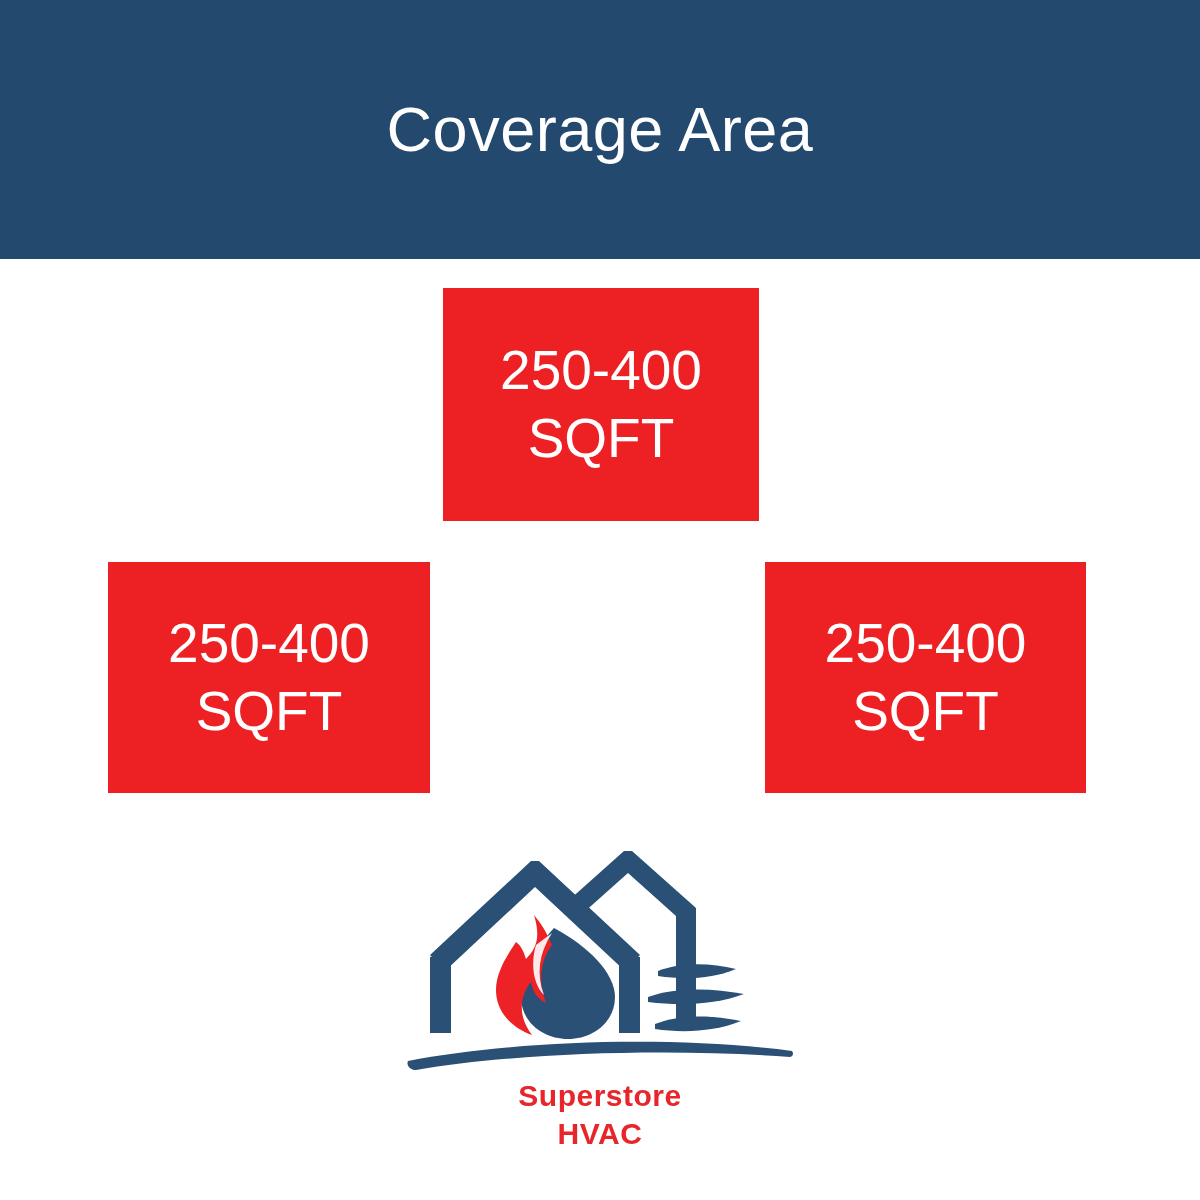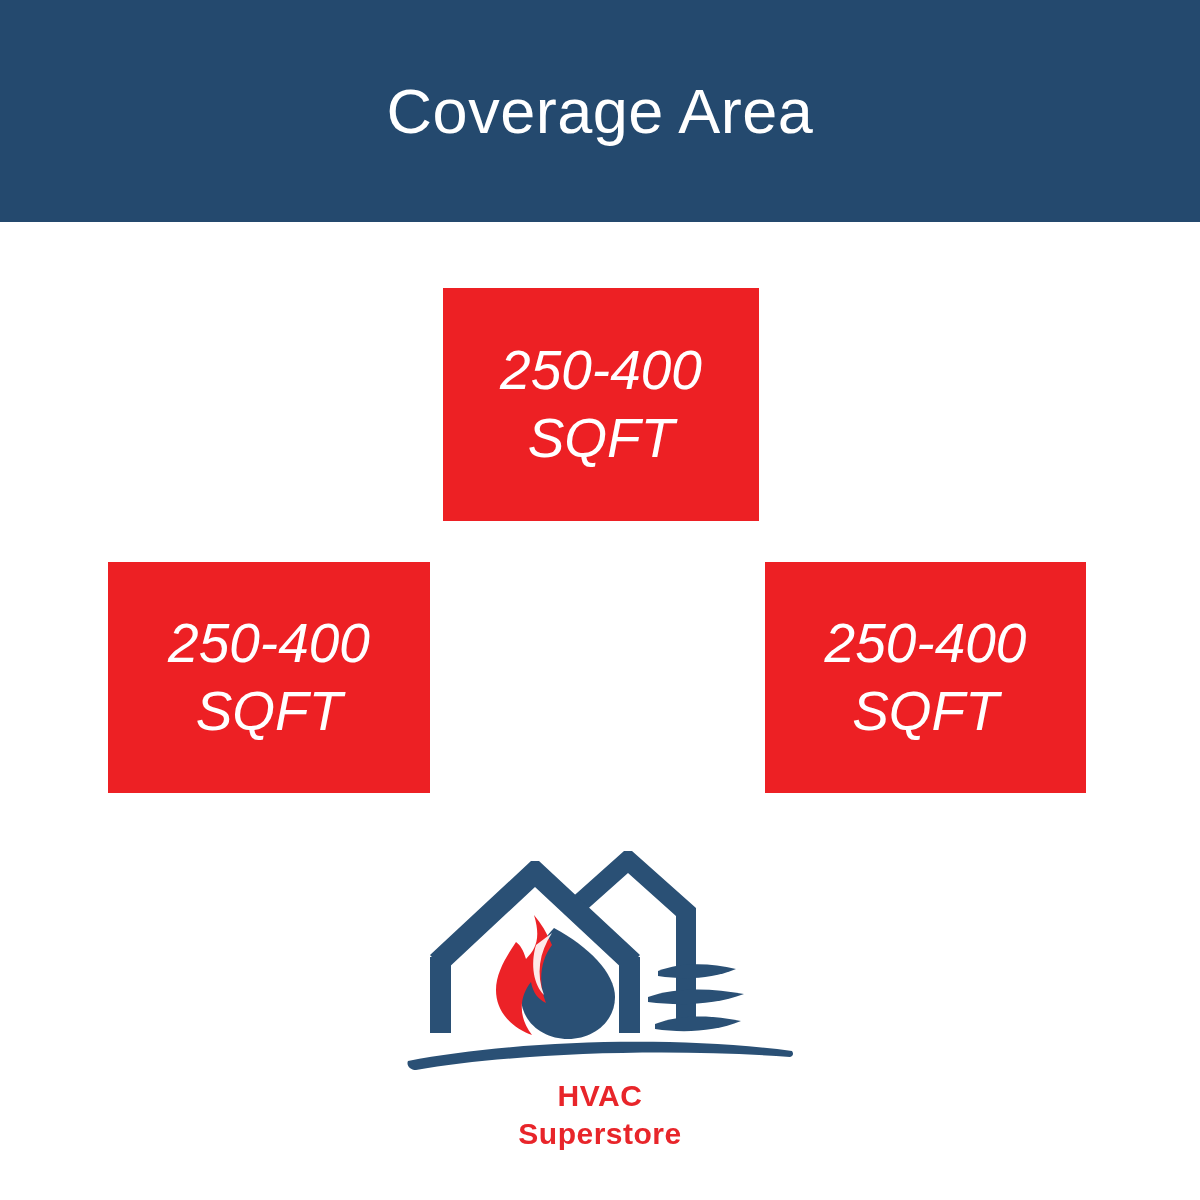--- a/index.html
+++ b/index.html
@@ -14,21 +14,21 @@
     overflow: hidden;
     position: relative;
   }
 
   
   #header-banner {
     position: absolute;
     left: 0;
     top: 0;
     width: 1200px;
-    height: 222px;
+    height: 259px;
     background: #24496E;
     display: flex;
     align-items: center;
     justify-content: center;
   }
   #page-title {
     color: #ffffff;
     font-size: 63px;
     font-weight: 400;
     letter-spacing: 0.5px;
@@ -46,21 +46,20 @@
     justify-content: center;
     color: #ffffff;
     font-size: 55px;
     font-weight: 400;
     line-height: 1.22;
     text-align: center;
   }
   .coverage-box .cov-line {
     display: block;
     white-space: nowrap;
-    font-style: italic;
   }
 
   #coverage-box-top {
     left: 443px;
     top: 288px;
     width: 316px;
     height: 233px;
   }
   #coverage-box-left {
     left: 108px;
@@ -154,16 +153,16 @@
 
     <path d="M258 126 C282 117 310 118 336 124 C312 134 284 135 258 131 Z" fill="#2A5075"></path>
     <path d="M248 152 C276 142 312 143 344 149 C314 160 280 161 248 157 Z" fill="#2A5075"></path>
     <path d="M255 179 C281 169 313 170 341 176 C314 187 282 188 255 184 Z" fill="#2A5075"></path>
 
     <path d="M8 216 C110 196 270 190 392 206 C394 209 393 211 390 212
              C268 203 112 208 16 225 C10 225 6 220 8 216 Z" fill="#2A5075"></path>
   </svg>
 
   <div id="logo-wordmark">
+    <span class="wm-line">Superstore</span>
     <span class="wm-line">HVAC</span>
-    <span class="wm-line">Superstore</span>
   </div>
 </div>
 
 </body></html>

